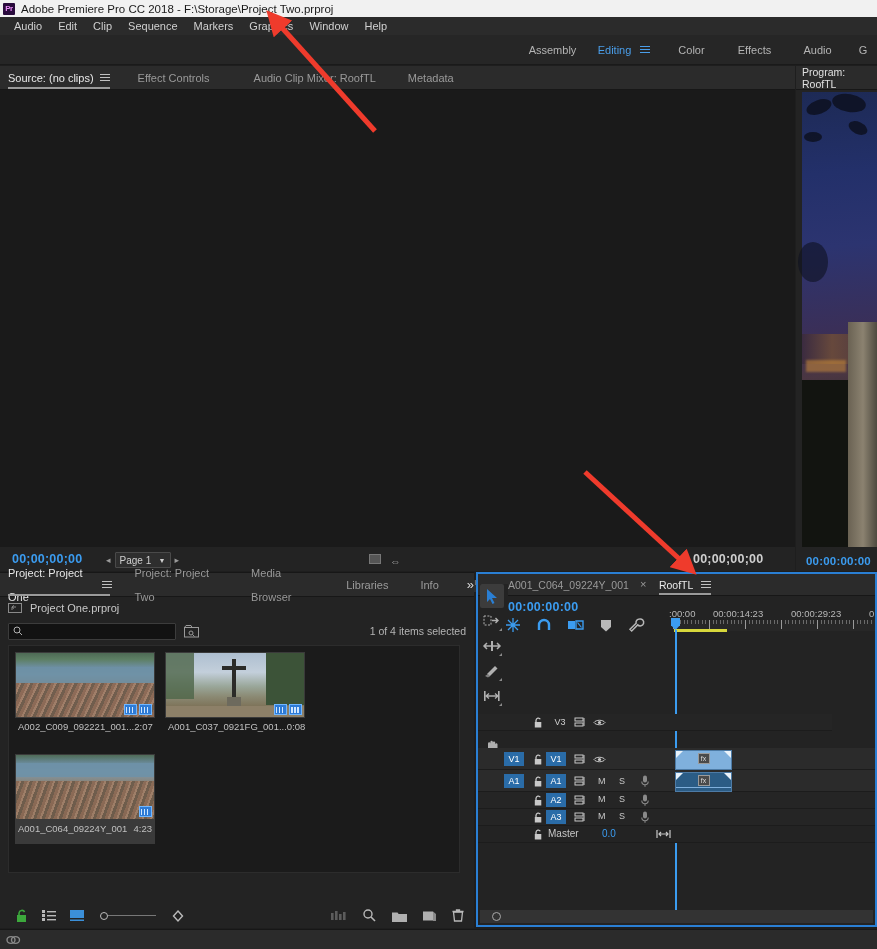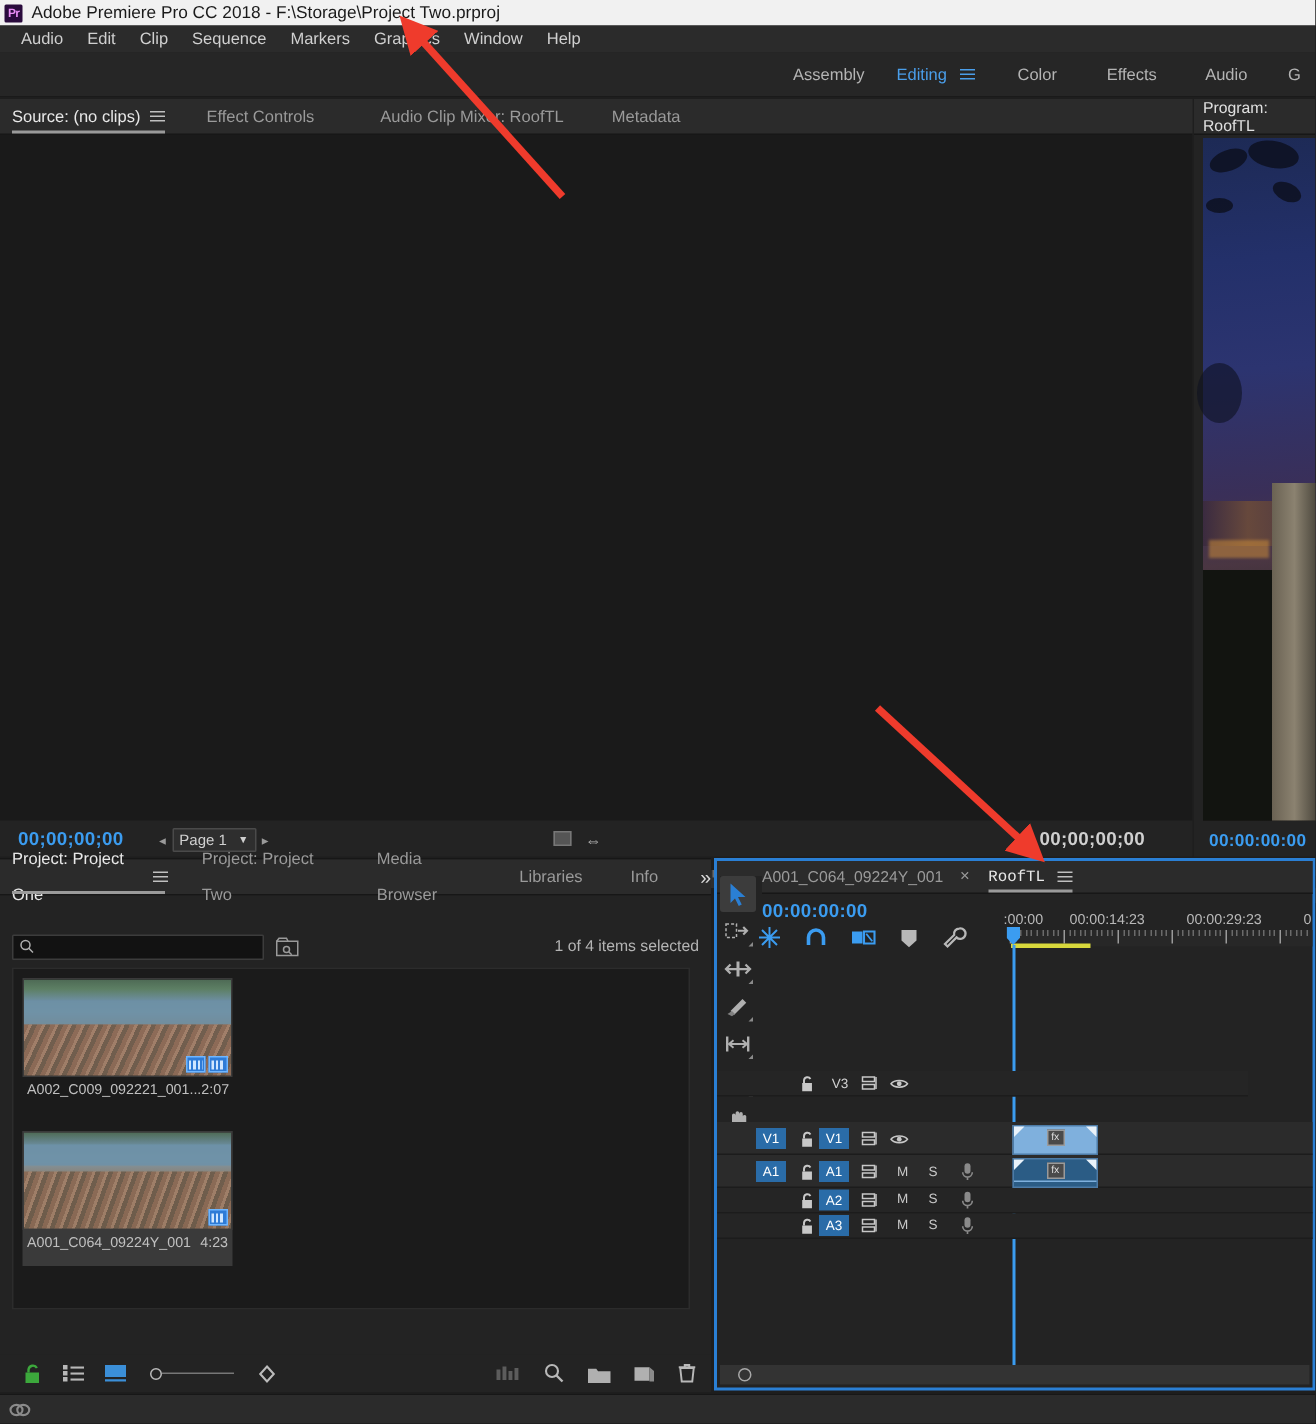--- a/index.html
+++ b/index.html
@@ -116,21 +116,21 @@
   #projfoot{ left:0; top:330px; width:474px; height:25px; background:#232323;
     display:flex; align-items:center; padding:0 10px; }
 
   
   #tlpanel{ left:476px; top:572px; width:401px; height:355px; background:#232323;
     border:2px solid #2a7fd4; }
   #tltabs{ left:0; top:0; width:397px; height:22px; background:#2b2b2b;
     display:flex; align-items:center; border-bottom:1px solid #171717; }
   #tltabs .tab{ font-size:10.5px; color:#9a9a9a; position:relative;
     height:22px; display:flex; align-items:center; }
-  #tltabs .tab.active{ color:#e8e8e8;font-family:Liberation Mono, monospace; }
+  #tltabs .tab.active{ color:#e8e8e8; }
   #tltabs .tab.active::after{ content:''; position:absolute; left:0; bottom:1px;
     width:100%; height:2px; background:#9a9a9a; }
   #tltc{ left:30px; top:26px; }
   #tltools{ left:2px; top:10px; width:28px; height:195px; background:#232323; }
   .tool{ width:24px; height:24px; display:flex; align-items:center;
     justify-content:center; position:relative; }
   .tool.active{ background:#3c3c3c; border-radius:2px; }
   .tool .cor{ position:absolute; right:2px; bottom:2px; width:0; height:0;
     border-left:3px solid transparent; border-bottom:3px solid #8a8a8a; }
   .trackrow{ position:absolute; left:0; height:17px; display:flex;
@@ -577,20 +577,29 @@
     </div>
     <div class="tab" style="margin-left:30px">
       <span>Libraries</span>
     </div>
     <div class="tab" style="margin-left:32px">
       <span>Info</span>
     </div>
     <div class="tab" style="margin-left:28px; color:#d8d8d8; font-size:13px;">»</div>
   </div>
 
+  <div class="abs" id="projbread">
+    <span>
+      <svg width="14" height="12">
+          <rect x="0.5" y="1.5" width="13" height="9" fill="none" stroke="#8a8a8a"></rect>
+          <path d="M4 8V5h4M4 5l2-1.6M4 5l2 1.6" stroke="#8a8a8a" fill="none"></path>
+        </svg>
+    </span>
+    <span style="font-size:11px; color:#c8c8c8;">Project One.prproj</span>
+  </div>
 
   <div class="abs" id="projsearchrow">
     <div id="searchbox">
       <span>
         <svg width="10" height="10">
             <circle cx="4" cy="4" r="3" fill="none" stroke="#b0b0b0"></circle>
             <path d="M6.2 6.2L9 9" stroke="#b0b0b0"></path>
           </svg>
       </span>
       <input placeholder="" style="">
@@ -621,20 +630,43 @@
               <b></b>
             </span>
         </div>
       </div>
       <div class="cap">
         <span>A002_C009_092221_001...</span>
         <span>2:07</span>
       </div>
     </div>
 
+    <div class="thumb" style="left:156px; top:6px;">
+      <div class="img">
+        <div style="position:absolute;inset:0;background:linear-gradient(180deg,#aebfd0 0%,#c3cfdb 30%,#9aa79a 52%,#8b8a74 68%,#7d7258 84%,#6e6349 100%);"></div>
+        <div style="position:absolute;left:100px;top:0;width:40px;height:52px;background:#3c5338;"></div>
+        <div style="position:absolute;left:0;top:0;width:28px;height:46px;background:#4e6548;opacity:.8;"></div>
+        <div style="position:absolute;left:66px;top:6px;width:3.5px;height:40px;background:#2b2b28;"></div>
+        <div style="position:absolute;left:56px;top:13px;width:24px;height:3.5px;background:#2b2b28;"></div>
+        <div style="position:absolute;left:61px;top:44px;width:14px;height:9px;background:#6d6a5d;"></div>
+        <div style="position:absolute;left:0;top:53px;width:140px;height:13px;background:#8d8068;"></div>
+        <div class="badges">
+          <span class="badge">
+              <b></b>
+            </span>
+          <span class="badge">
+              <b></b>
+            </span>
+        </div>
+      </div>
+      <div class="cap">
+        <span>A001_C037_0921FG_001...</span>
+        <span>0:08</span>
+      </div>
+    </div>
 
 
     <div class="thumb sel" style="left:6px; top:108px;">
       <div class="img">
         <div style="position:absolute;inset:0;background:linear-gradient(180deg,#4f6b57 0%,#6d8ea0 14%,#7d99ab 28%,#8a8174 44%,#8d7666 62%,#7b6a58 80%,#6b5f4f 100%);"></div>
         <div style="position:absolute;left:0;top:8px;width:140px;height:14px;background:#6e91a7;opacity:.9;"></div>
         <div style="position:absolute;left:0;top:26px;width:140px;height:40px;background:repeating-linear-gradient(110deg,#8a6954 0 3px,#a07f68 3px 5px,#6d5b4a 5px 8px);opacity:.92;"></div>
         <div class="badges">
           <span class="badge">
               <b></b>
@@ -1024,20 +1056,35 @@
       <span class="abs" style="left:120px; top:2px; font-size:9px; color:#c8c8c8;">M</span>
       <span class="abs" style="left:141px; top:2px; font-size:9px; color:#c8c8c8;">S</span>
       <span class="abs tbtn" style="left:159px;">
         <svg width="8" height="12">
             <rect x="2" y="0.5" width="4" height="7" rx="2" fill="#8a8a8a"></rect>
             <path d="M0.8 6.5a3.2 3.2 0 0 0 6.4 0M4 9.7v2" stroke="#8a8a8a" fill="none" stroke-width="1.1"></path>
           </svg>
         </span>
     </div>
 
+    <div class="trackrow" style="top:112px; width:397px; background:#232323;">
+      <span class="abs tbtn" style="left:53px;">
+        <svg width="9" height="11">
+            <path d="M2 5V3.2a2.3 2.3 0 0 1 4.3-.9" stroke="#c8c8c8" fill="none" stroke-width="1.3"></path>
+            <rect x="0.8" y="5" width="6.5" height="5.5" fill="#c8c8c8"></rect>
+          </svg>
+        </span>
+      <span class="abs" style="left:70px; top:2px; font-size:10px; color:#c8c8c8;">Master</span>
+      <span class="abs" style="left:124px; top:2px; font-size:10px; color:#3b9cf0;">0.0</span>
+      <span class="abs tbtn" style="left:178px;">
+        <svg width="13" height="10">
+            <path d="M0 1v8M13 1v8M2 5h9M4 3L2 5l2 2M9 3l2 2-2 2" stroke="#c8c8c8" fill="none" stroke-width="1.2"></path>
+          </svg>
+        </span>
+    </div>
   </div>
 
   <div class="abs" style="left:2px; top:336px; width:393px; height:13px; background:#333;"></div>
   <div class="abs circ" style="left:14px; top:338px;"></div>
 </div>
 
 <div class="abs" id="statusbar">
   <span>
     <svg width="14" height="12">
         <ellipse cx="5" cy="6" rx="4" ry="3.4" fill="none" stroke="#8a8a8a" stroke-width="1.4"></ellipse>

